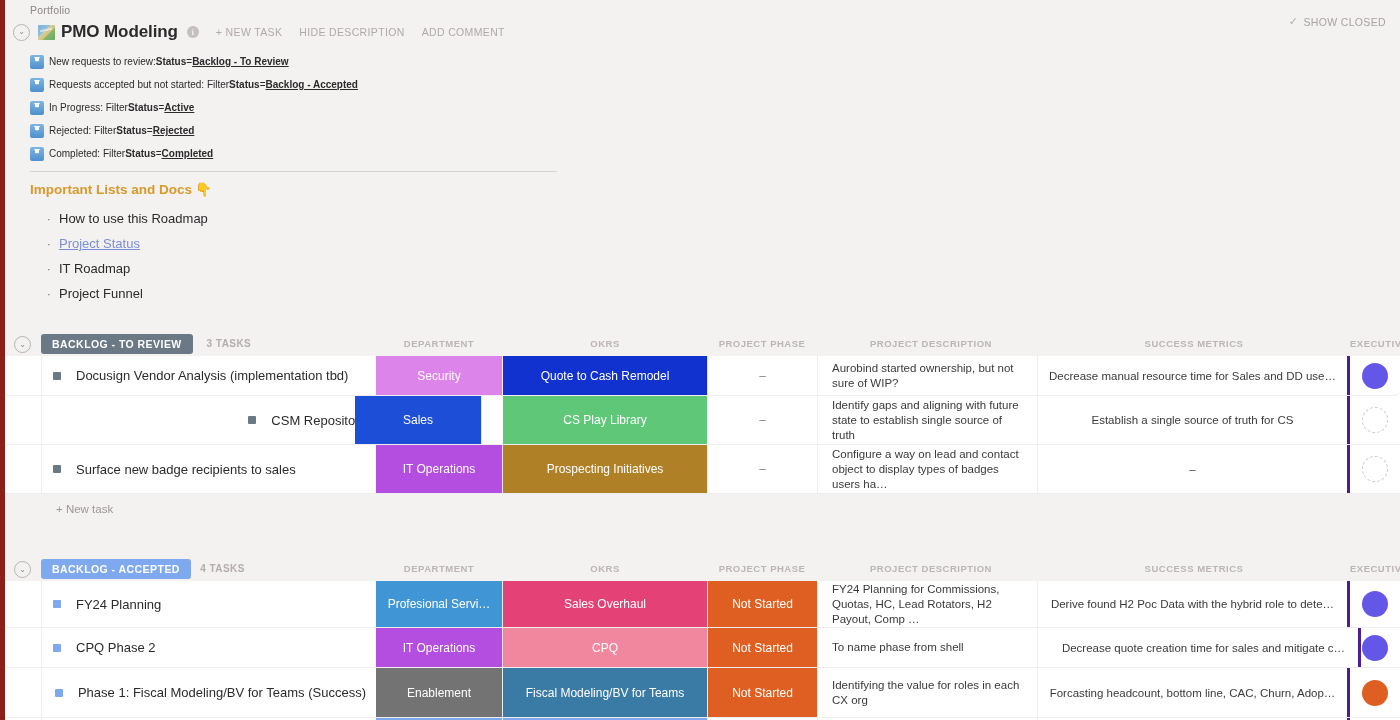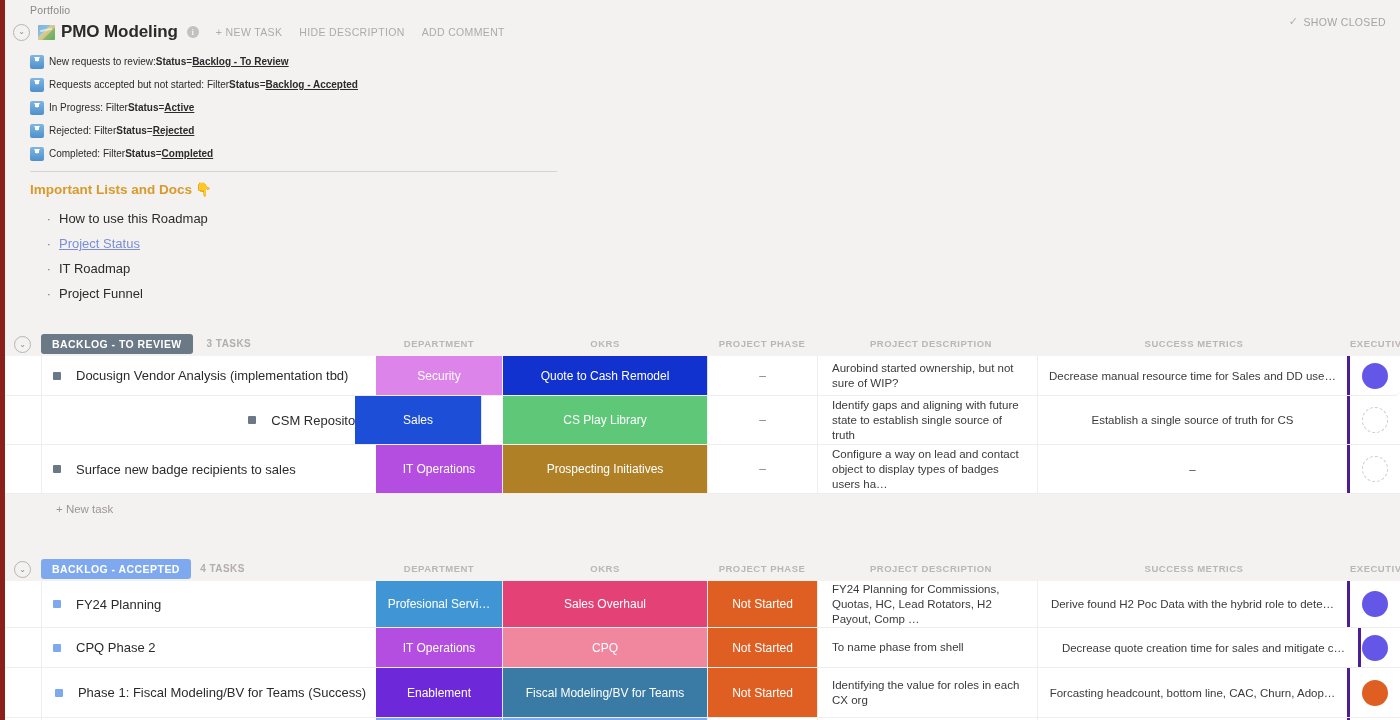--- a/index.html
+++ b/index.html
@@ -385,21 +385,21 @@
             <div class="cell c-metric" style="left: 1049px; width: 312px;">Decrease quote creation time for sales and mitigate c…</div>
             <div class="cell c-exec" style="left: 1350px; width: 50px;">
               <div class="avatar" style="background: rgb(100, 87, 232);"></div>
             </div>
           </div>
           <div class="row" style="height: 50px;">
             <div class="cell c-name" style="left: 41px; width: 335px; justify-content: flex-end;">
               <span class="sq" style="background: rgb(127, 169, 238);"></span>
               <span class="name-txt">Phase 1: Fiscal Modeling/BV for Teams (Success)</span>
             </div>
-            <div class="cell tag" style="left: 376px; width: 127px; background: #6d28d9;">Enablement</div>
+            <div class="cell tag" style="left: 376px; width: 127px; background: #737373;">Enablement</div>
             <div class="cell tag" style="left: 503px; width: 205px; background: rgb(58, 123, 166);">Fiscal Modeling/BV for Teams</div>
             <div class="cell tag" style="left: 708px; width: 110px; background: rgb(223, 95, 34);">Not Started</div>
             <div class="cell c-desc" style="left: 818px; width: 220px;">Identifying the value for roles in each CX org</div>
             <div class="cell c-metric" style="left: 1038px; width: 312px;">Forcasting headcount, bottom line, CAC, Churn, Adop…</div>
             <div class="cell c-exec" style="left: 1350px; width: 50px;">
               <div class="avatar" style="background: rgb(223, 95, 34);"></div>
             </div>
           </div>
           <div class="row" style="height: 50px;">
             <div class="cell c-name" style="left: 41px; width: 335px;">

